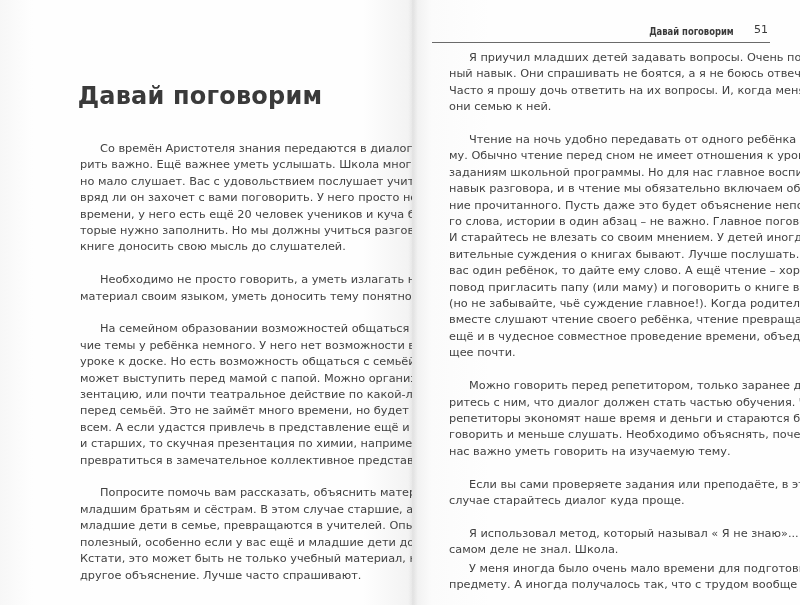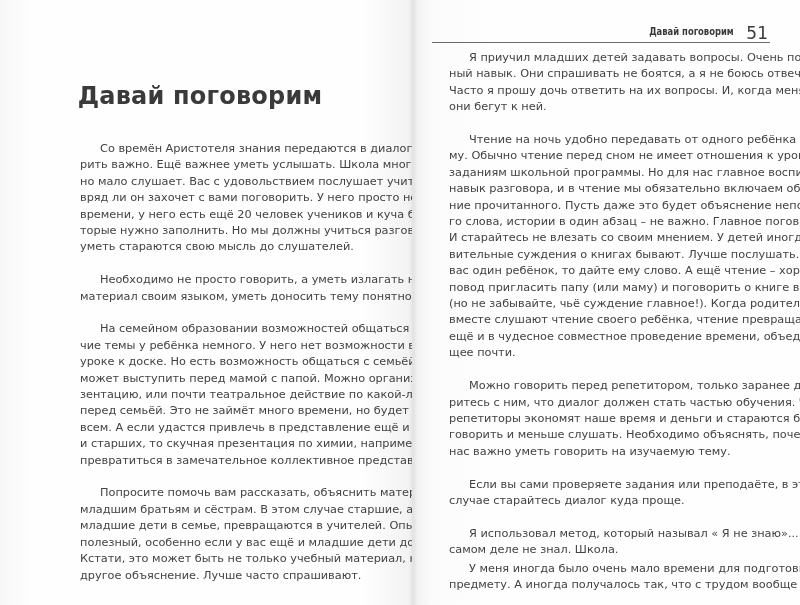--- a/index.html
+++ b/index.html
@@ -50,40 +50,40 @@
     position: absolute; left: 20px; top: 22px; width: 338px; height: 20px;
     border-bottom: 1.5px solid #6a6a6a;
   }
   .running-title {
     position: absolute; right: 36px; top: 3px;
     font-size: 10.5px; font-weight: bold; color: #3a3a3a;
     transform: scaleX(0.8); transform-origin: right center;
   }
   .page-number {
     position: absolute; right: 2px; top: 1px;
-    font-size: 17px; color: #3a3a3a;
+    font-size: 11px; color: #3a3a3a;
   }
 </style>
 </head>
 <body>
 
 <div class="spread">
 
   <div class="page left">
     <div class="chapter-title">Давай поговорим</div>
 
     <div class="text-block">
       <p class="para">
         <span class="line indent">Со времён Аристотеля знания передаются в диалоге. Гово-</span>
         <span class="line">рить важно. Ещё важнее уметь услышать. Школа много говорит,</span>
         <span class="line">но мало слушает. Вас с удовольствием послушает учитель. Но</span>
         <span class="line">вряд ли он захочет с вами поговорить. У него просто нет на это</span>
         <span class="line">времени, у него есть ещё 20 человек учеников и куча бумаг, ко-</span>
         <span class="line">торые нужно заполнить. Но мы должны учиться разговаривать и</span>
-        <span class="line last">уметь стараются свою мысль до слушателей.</span>
+        <span class="line last">книге доносить свою мысль до слушателей.</span>
       </p>
       <p class="para">
         <span class="line indent">Необходимо не просто говорить, а уметь излагать научный</span>
         <span class="line last">материал своим языком, уметь доносить тему понятно.</span>
       </p>
       <p class="para">
         <span class="line indent">На семейном образовании возможностей общаться на рабо-</span>
         <span class="line">чие темы у ребёнка немного. У него нет возможности выйти на</span>
         <span class="line">уроке к доске. Но есть возможность общаться с семьёй. Ребёнок</span>
         <span class="line">может выступить перед мамой с папой. Можно организовать пре-</span>
@@ -108,21 +108,21 @@
     <div class="running-head">
       <span class="running-title">Давай поговорим</span>
       <span class="page-number">51</span>
     </div>
 
     <div class="text-block">
       <p class="para">
         <span class="line indent">Я приучил младших детей задавать вопросы. Очень полез-</span>
         <span class="line">ный навык. Они спрашивать не боятся, а я не боюсь отвечать.</span>
         <span class="line">Часто я прошу дочь ответить на их вопросы. И, когда меня нет,</span>
-        <span class="line last">они бегут к ней.</span>
+        <span class="line last">они семью к ней.</span>
       </p>
       <p class="para">
         <span class="line indent">Чтение на ночь удобно передавать от одного ребёнка друго-</span>
         <span class="line">му. Обычно чтение перед сном не имеет отношения к урокам и</span>
         <span class="line">заданиям школьной программы. Но для нас главное воспитать</span>
         <span class="line">навык разговора, и в чтение мы обязательно включаем обсужде-</span>
         <span class="line">ние прочитанного. Пусть даже это будет объяснение непонятно-</span>
         <span class="line">го слова, истории в один абзац – не важно. Главное поговорить.</span>
         <span class="line">И старайтесь не влезать со своим мнением. У детей иногда уди-</span>
         <span class="line">вительные суждения о книгах бывают. Лучше послушать. Если у</span>

